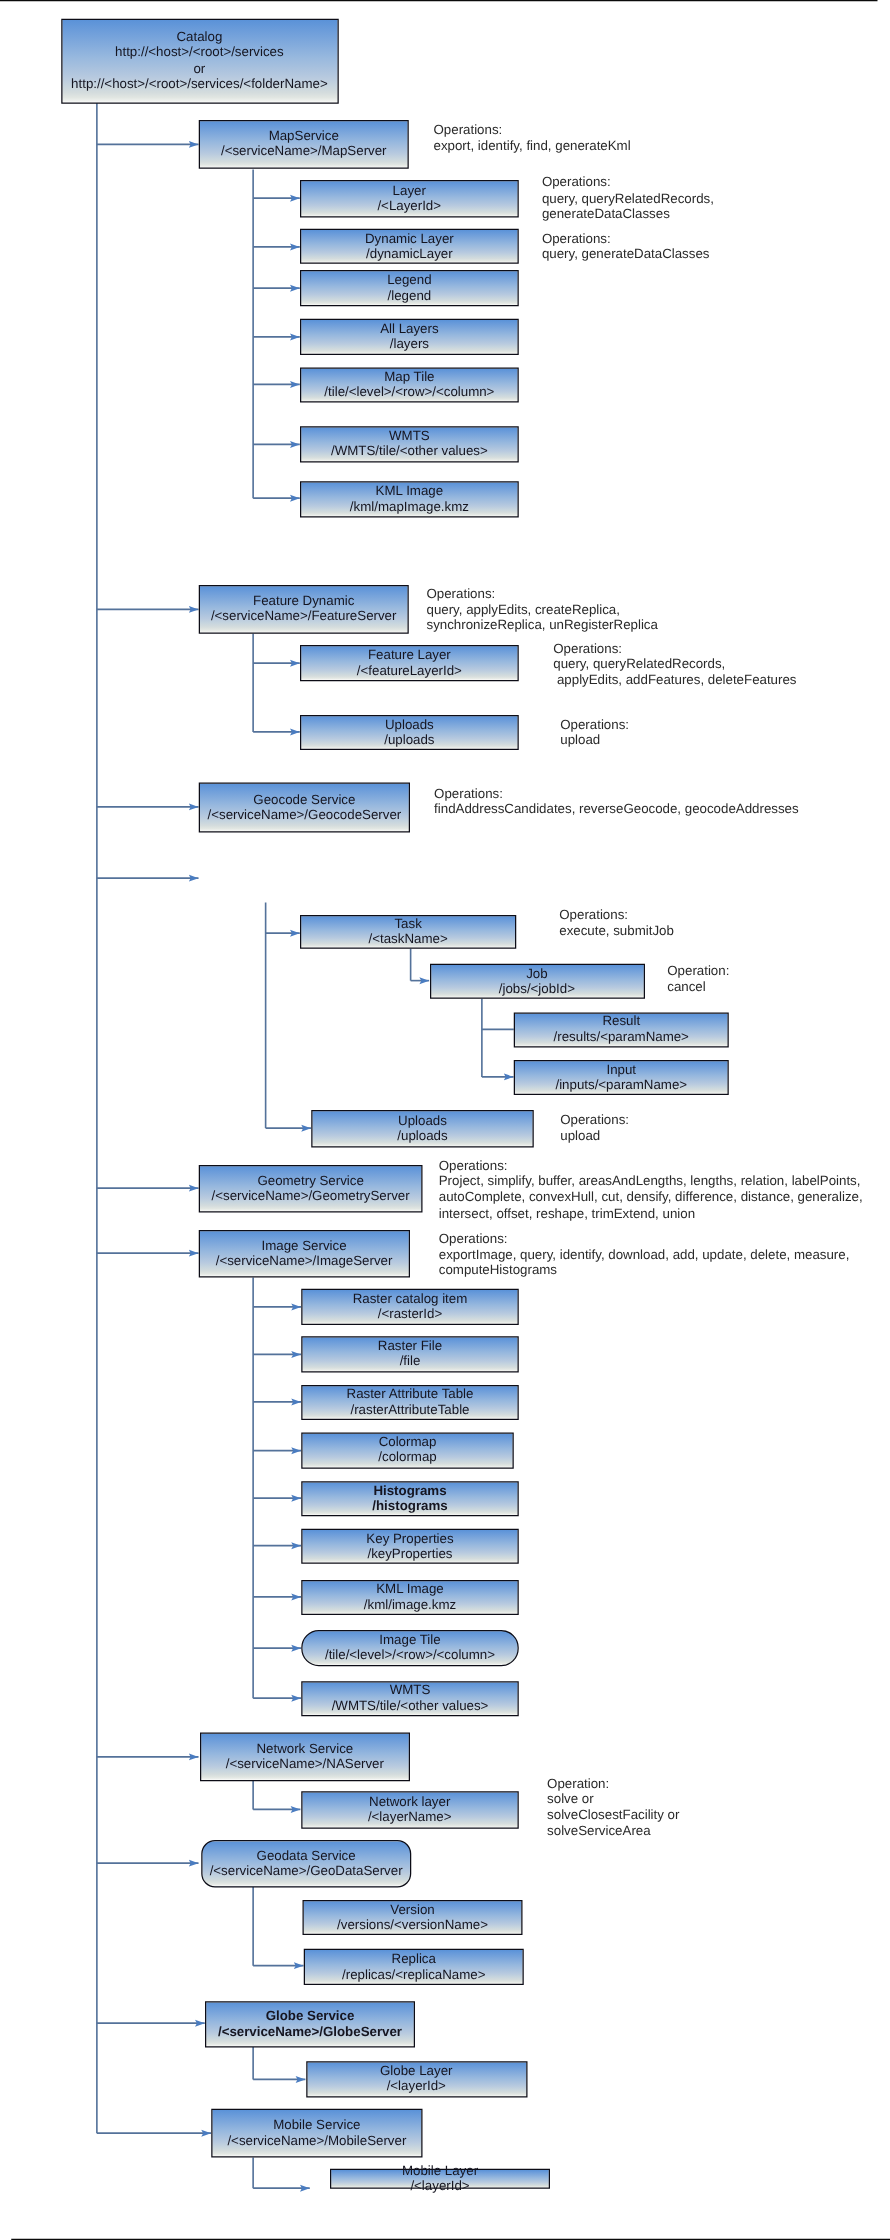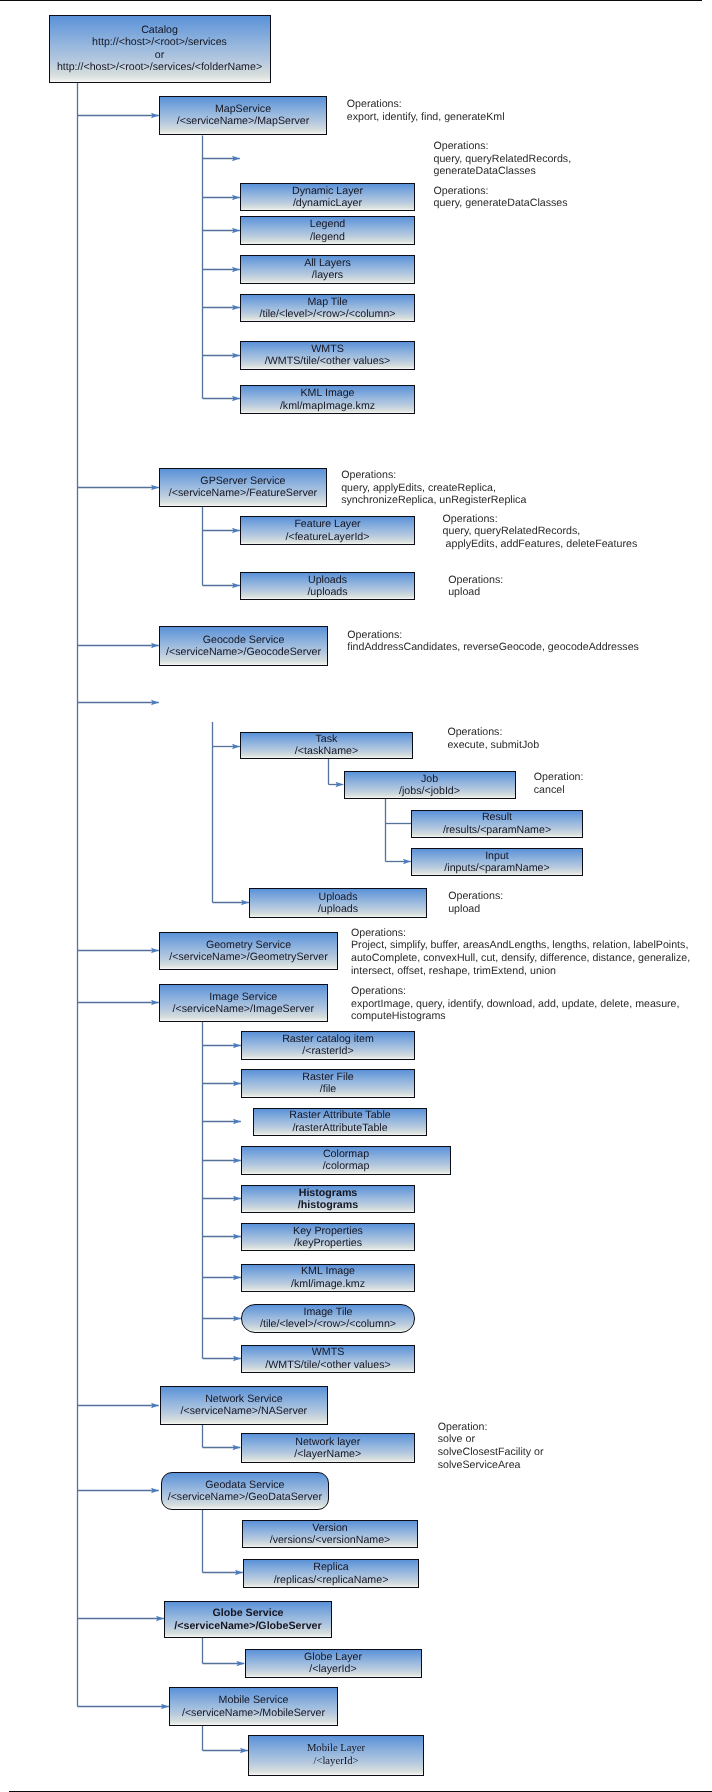--- a/index.html
+++ b/index.html
@@ -104,20 +104,24 @@
   <div class="node" style="left:48.5px;top:14.5px;width:222px;height:68px;">
       <span>Catalog</span>
       <span>http://&lt;host&gt;/&lt;root&gt;/services</span>
       <span>or</span>
       <span>http://&lt;host&gt;/&lt;root&gt;/services/&lt;folderName&gt;</span>
     </div>
   <div class="node" style="left:159px;top:95.9px;width:168px;height:39.1px;">
       <span>MapService</span>
       <span>/&lt;serviceName&gt;/MapServer</span>
     </div>
+  <div class="node" style="left:239.8px;top:144.0px;width:175.2px;height:29.8px;">
+      <span>Layer</span>
+      <span>/&lt;LayerId&gt;</span>
+    </div>
   <div class="node" style="left:240px;top:182.8px;width:175px;height:28.3px;">
       <span>Dynamic Layer</span>
       <span>/dynamicLayer</span>
     </div>
   <div class="node" style="left:240px;top:215.9px;width:175px;height:29.3px;">
       <span>Legend</span>
       <span>/legend</span>
     </div>
   <div class="node" style="left:240px;top:255.0px;width:175px;height:28.6px;">
       <span>All Layers</span>
@@ -129,21 +133,21 @@
     </div>
   <div class="node" style="left:240px;top:341.2px;width:175px;height:28.5px;">
       <span>WMTS</span>
       <span>/WMTS/tile/&lt;other values&gt;</span>
     </div>
   <div class="node" style="left:240px;top:384.9px;width:175px;height:29.4px;">
       <span>KML Image</span>
       <span>/kml/mapImage.kmz</span>
     </div>
   <div class="node" style="left:159px;top:468px;width:167.9px;height:38.9px;">
-      <span>GPServer Service</span>
+      <span>Feature Dynamic</span>
       <span>/&lt;serviceName&gt;/FeatureServer</span>
     </div>
   <div class="node" style="left:240px;top:516px;width:175px;height:29px;">
       <span>Feature Layer</span>
       <span>/&lt;featureLayerId&gt;</span>
     </div>
   <div class="node" style="left:240px;top:571.7px;width:175px;height:28.2px;">
       <span>Uploads</span>
       <span>/uploads</span>
     </div>
@@ -180,25 +184,25 @@
       <span>/&lt;serviceName&gt;/ImageServer</span>
     </div>
   <div class="node" style="left:241px;top:1031px;width:174px;height:28.5px;">
       <span>Raster catalog item</span>
       <span>/&lt;rasterId&gt;</span>
     </div>
   <div class="node" style="left:241px;top:1069px;width:174px;height:28.5px;">
       <span>Raster File</span>
       <span>/file</span>
     </div>
-  <div class="node" style="left:241px;top:1107.5px;width:174px;height:28px;margin-left:12px;">
+  <div class="node" style="left:241px;top:1107.5px;width:174px;height:28px;">
       <span>Raster Attribute Table</span>
       <span>/rasterAttributeTable</span>
     </div>
-  <div class="node" style="left:241px;top:1146px;width:210px;height:28.5px;">
+  <div class="node" style="left:241px;top:1146px;width:170px;height:28.5px;">
       <span>Colormap</span>
       <span>/colormap</span>
     </div>
   <div class="node" style="left:241px;top:1184.5px;width:174px;height:28.5px;font-weight:bold;">
       <span>Histograms</span>
       <span>/histograms</span>
     </div>
   <div class="node" style="left:241px;top:1223px;width:174px;height:28px;">
       <span>Key Properties</span>
       <span>/keyProperties</span>
@@ -240,21 +244,21 @@
       <span>/&lt;serviceName&gt;/GlobeServer</span>
     </div>
   <div class="node" style="left:244.5px;top:1649px;width:177px;height:28.5px;">
       <span>Globe Layer</span>
       <span>/&lt;layerId&gt;</span>
     </div>
   <div class="node" style="left:169px;top:1687px;width:169px;height:39px;">
       <span>Mobile Service</span>
       <span>/&lt;serviceName&gt;/MobileServer</span>
     </div>
-  <div class="node" style="left:248px;top:1735px;width:176px;height:41px;font-family:Liberation Serif, serif;">
+  <div class="node" style="left:264px;top:1735px;width:176px;height:16px;">
       <span>Mobile Layer</span>
       <span>/&lt;layerId&gt;</span>
     </div>
   <div class="ops" style="left:346.8px;top:98.1px;"><div>Operations:</div><div>export, identify, find, generateKml</div></div>
   <div class="ops" style="left:433.5px;top:139.9px;"><div>Operations:</div><div>query, queryRelatedRecords,</div><div>generateDataClasses</div></div>
   <div class="ops" style="left:433.5px;top:184.6px;"><div>Operations:</div><div>query, generateDataClasses</div></div>
   <div class="ops" style="left:341.2px;top:468.8px;"><div>Operations:</div><div>query, applyEdits, createReplica,</div><div>synchronizeReplica, unRegisterReplica</div></div>
   <div class="ops" style="left:442.6px;top:512.5px;"><div>Operations:</div><div>query, queryRelatedRecords,</div><div> applyEdits, addFeatures, deleteFeatures</div></div>
   <div class="ops" style="left:448.2px;top:573.5px;"><div>Operations:</div><div>upload</div></div>
   <div class="ops" style="left:347.3px;top:628.5px;"><div>Operations:</div><div>findAddressCandidates, reverseGeocode, geocodeAddresses</div></div>

